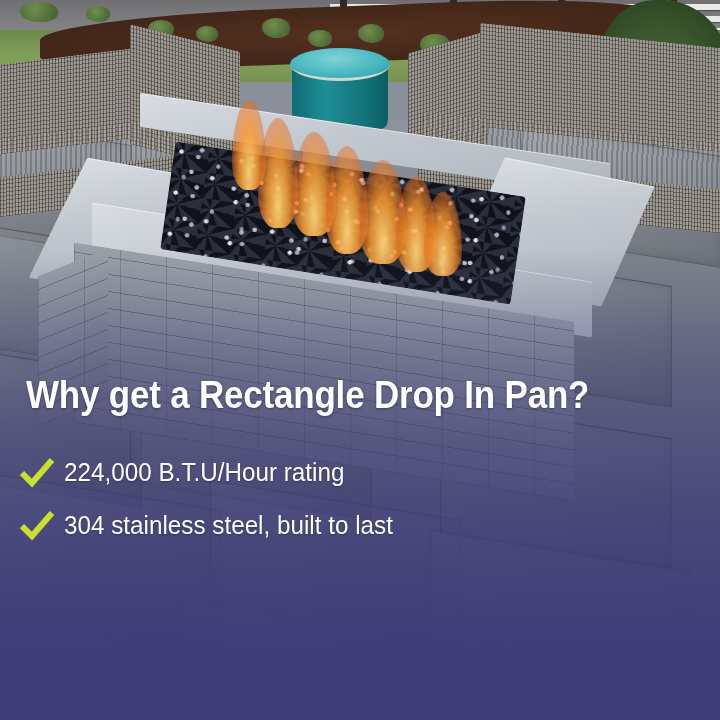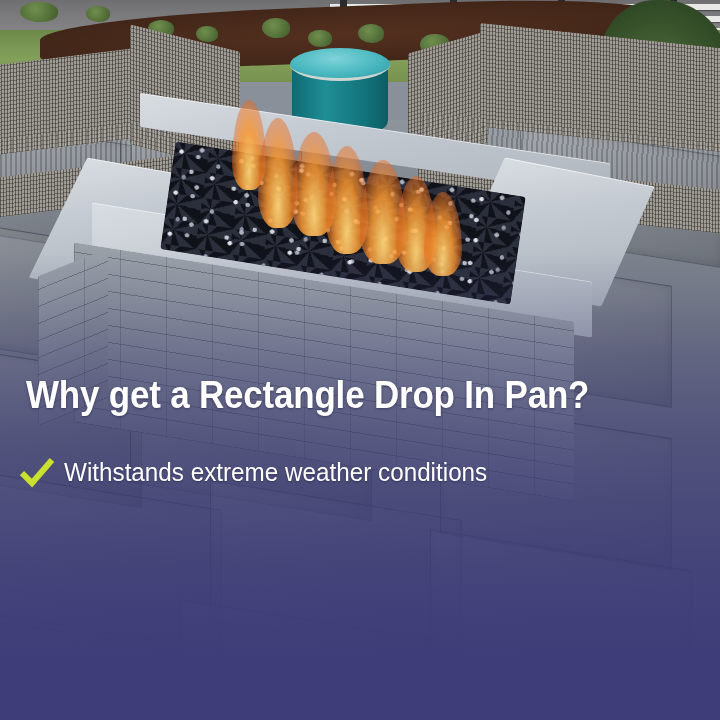--- a/index.html
+++ b/index.html
@@ -295,26 +295,32 @@
   </div>
 
   <div class="purple-overlay"></div>
 
   <div class="content">
 
     <div class="headline">Why get a Rectangle Drop In Pan?</div>
 
     <div class="bullets">
 
-
-
-
-
       <div class="bullet">
         <svg class="check-icon" viewBox="0 0 34 30">
           <path d="M2 15 L12 25 L32 2" fill="none" stroke="#c9e02e" stroke-width="6" stroke-linecap="butt" stroke-linejoin="miter"></path>
         </svg>
-        <span class="bullet-label">Withstands extreme weather conditions</span>
+        <span class="bullet-label">224,000 B.T.U/Hour rating</span>
       </div>
+
+
+      <div class="bullet">
+        <svg class="check-icon" viewBox="0 0 34 30">
+          <path d="M2 15 L12 25 L32 2" fill="none" stroke="#c9e02e" stroke-width="6" stroke-linecap="butt" stroke-linejoin="miter"></path>
+        </svg>
+        <span class="bullet-label">304 stainless steel, built to last</span>
+      </div>
+
+
 
     </div>
   </div>
 </div>
 
 </body></html>

